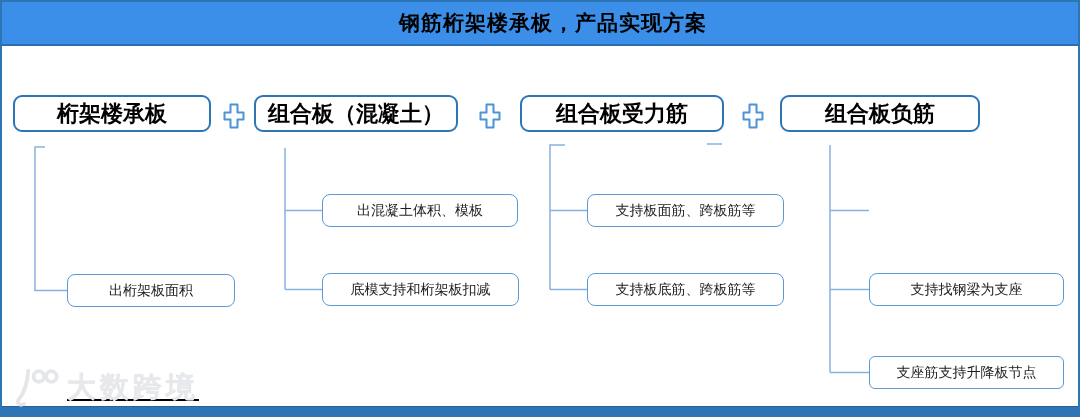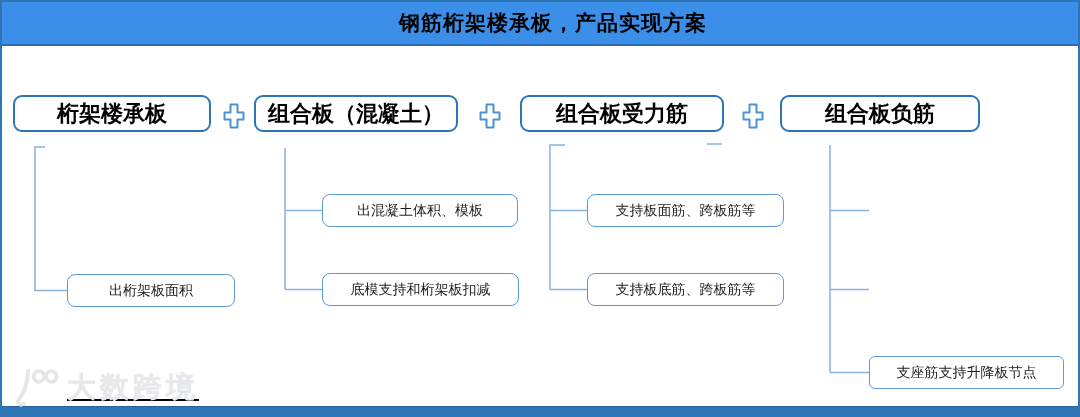--- a/index.html
+++ b/index.html
@@ -165,20 +165,21 @@
   </svg>
 
   <div class="node child-node c1-1">出桁架板面积</div>
 
   <div class="node child-node c2-1">出混凝土体积、模板</div>
   <div class="node child-node c2-2">底模支持和桁架板扣减</div>
 
   <div class="node child-node c3-2">支持板底筋、跨板筋等</div>
   <div class="node child-node c3-1">支持板面筋、跨板筋等</div>
 
+  <div class="node child-node c4-2">支持找钢梁为支座</div>
   <div class="node child-node c4-3">支座筋支持升降板节点</div>
 
   <div class="watermark">
     <svg width="48" height="44" viewBox="0 0 50 44">
       <g stroke="#E5E6EA" stroke-width="4" fill="none" stroke-linecap="round">
         <path d="M17,4 C16,16 13,27 7,34 C4.5,37.5 8,41 12.5,38.5"></path>
         <circle cx="28" cy="10" r="5.5"></circle>
         <circle cx="41" cy="10" r="5.5"></circle>
       </g>
     </svg>

